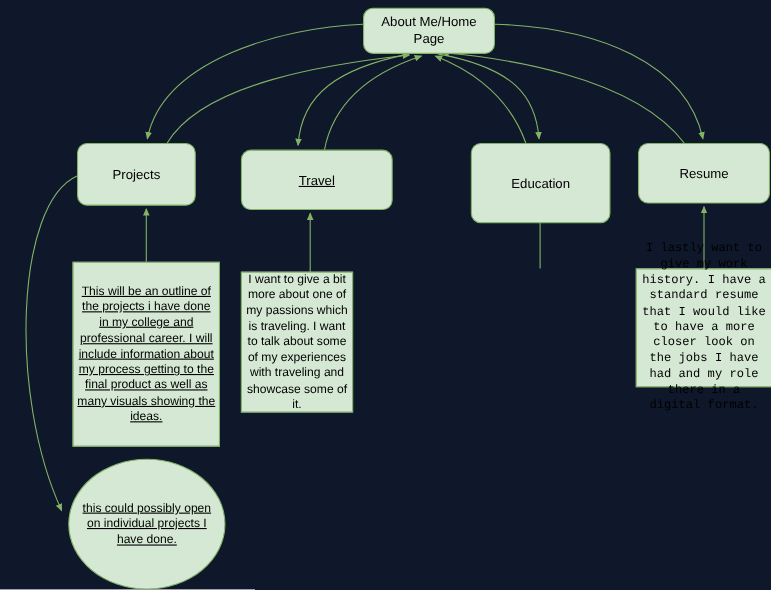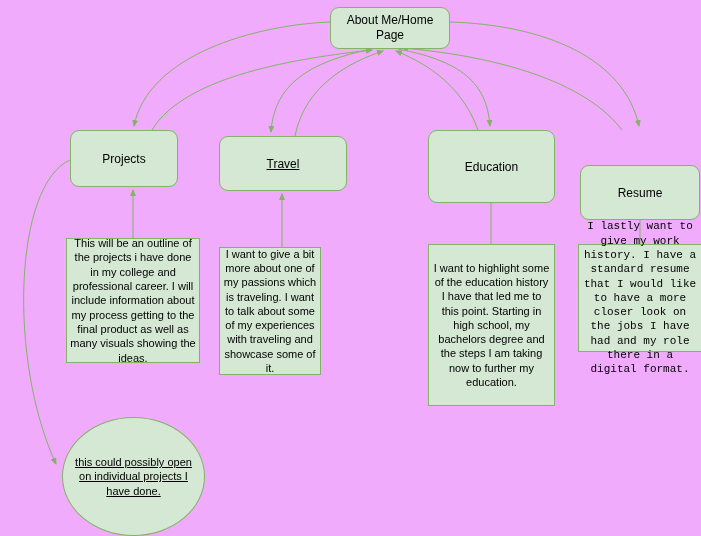--- a/index.html
+++ b/index.html
@@ -1,17 +1,17 @@
 <!DOCTYPE html>
 <html><head>
 <meta charset="utf-8">
 <style>
   html,body{margin:0;padding:0;background:#ffffff;}
   #canvas{
-    position:relative;width:701px;height:536px;background:#f0abfc;
+    position:relative;width:701px;height:536px;background:#0f172a;
     font-family:"Liberation Sans",sans-serif;overflow:hidden;
   }
   #edges{position:absolute;left:0;top:0;}
   .edge{fill:none;stroke:#82b366;stroke-width:1;}
   .node{
     position:absolute;box-sizing:border-box;
     background:#d5e8d4;border:1px solid #82b366;color:#000000;
     display:flex;align-items:center;justify-content:center;
     text-align:center;
   }
@@ -49,29 +49,28 @@
     <path class="edge" marker-end="url(#arrow)" d="M491,244 L491,188"></path>
     <path class="edge" marker-end="url(#arrow)" d="M640,244 L640,188"></path>
 
     <path class="edge" marker-end="url(#arrow)" d="M70,160 C14,185 8,360 56,464"></path>
   </svg>
 
   <div class="node node-rounded node-home" style="left:330px;top:7px;width:120px;height:42px;">About Me/Home Page</div>
 
   <div class="node node-rounded" style="left:70px;top:130px;width:108px;height:57px;">Projects</div>
 
-  <div class="node node-rounded" style="left:219px;top:136px;width:128px;height:55px;text-decoration:underline;">Travel</div>
+  <div class="node node-rounded" style="left:219px;top:136px;width:138px;height:55px;text-decoration:underline;">Travel</div>
 
   <div class="node node-rounded" style="left:428px;top:130px;width:127px;height:73px;">Education</div>
 
-  <div class="node node-rounded" style="left:580px;top:130px;width:120px;height:55px;margin-top:35px;">Resume</div>
+  <div class="node node-rounded" style="left:580px;top:130px;width:120px;height:55px;">Resume</div>
 
-  <div class="node node-rect" style="left:66px;top:238px;width:134px;height:125px;">This will be an outline of the projects i have done in my college and professional career. I will include information about my process getting to the final product as well as many visuals showing the ideas.</div>
+  <div class="node node-rect" style="left:66px;top:238px;width:134px;height:168px;text-decoration:underline;">This will be an outline of the projects i have done in my college and professional career. I will include information about my process getting to the final product as well as many visuals showing the ideas.</div>
 
   <div class="node node-rect" style="left:219px;top:247px;width:102px;height:128px;">I want to give a bit more about one of my passions which is traveling. I want to talk about some of my experiences with traveling and showcase some of it.</div>
 
-  <div class="node node-rect" style="left:428px;top:244px;width:127px;height:162px;">I want to highlight some of the education history I have that led me to this point. Starting in high school, my bachelors degree and the steps I am taking now to further my education.</div>
 
   <div class="node node-rect" style="left:578px;top:244px;width:124px;height:108px;font-family:Liberation Mono, monospace;">I lastly want to give my work history. I have a standard resume that I would like to have a more closer look on the jobs I have had and my role there in a digital format.</div>
 
   <div class="node node-ellipse" style="left:62px;top:417px;width:143px;height:119px;text-decoration:underline;">this could possibly open on individual projects I have done.</div>
 
 </div>
 
 </body></html>

